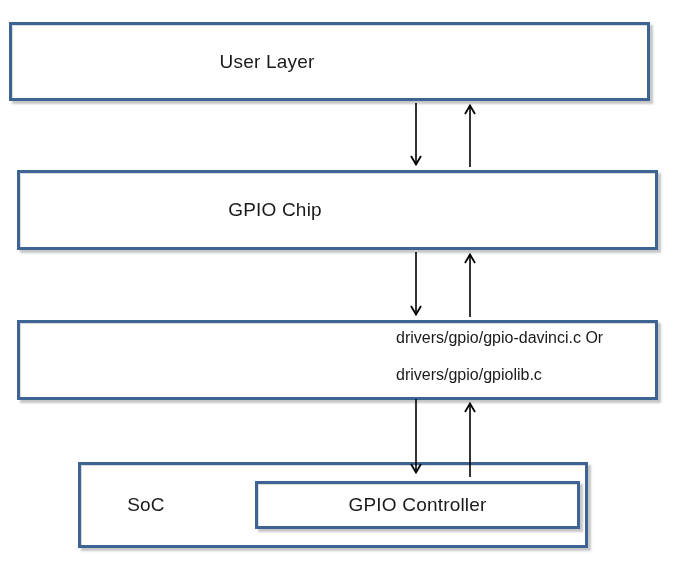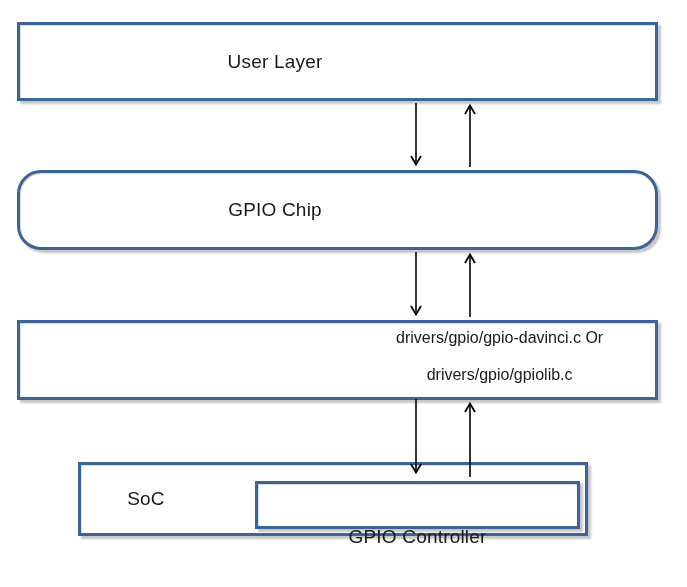--- a/index.html
+++ b/index.html
@@ -32,54 +32,52 @@
     justify-content: center;
     font-size: 19px;
     letter-spacing: 0.2px;
     white-space: nowrap;
   }
   
   .layer-label {
     left: 0;
     width: 510px;
   }
-  #box-user-layer   { left: 17px;  top: 22px;  width: 641px; height: 79px; }
-  #box-gpio-chip    { left: 17px;  top: 170px; width: 641px; height: 80px; border-radius: 24px; }
+  #box-user-layer   { left: 9px;  top: 22px;  width: 641px; height: 79px; }
+  #box-gpio-chip    { left: 17px;  top: 170px; width: 641px; height: 80px; }
   #box-gpio         { left: 17px;  top: 320px; width: 641px; height: 80px; }
-  #box-soc          { left: 78px;  top: 462px; width: 510px; height: 74px; }
+  #box-soc          { left: 78px;  top: 462px; width: 510px; height: 86px; }
   #box-gpio-controller {
     left: 174px; top: 16px; width: 325px; height: 48px;
   }
   #box-soc .box-label.soc-label {
     left: 30px;
     width: 70px;
     justify-content: center;
   }
   #box-gpio-controller .box-label {
     left: 0;
     width: 100%;
-    margin-top: 32px;
   }
   .annotation {
     position: absolute;
     font-size: 16px;
     line-height: 17px;
     white-space: nowrap;
   }
   #annotation-dev-node {
     left: 385px;
     top: 49px;
   }
   #annotation-drivers {
     left: 376px;
     top: 6px;
   }
   #annotation-drivers .drv-line {
     display: block;
-    text-align: center;
   }
   #annotation-drivers .drv-gap {
     margin-top: 20px;
   }
   #arrow-overlay {
     position: absolute;
     left: 0;
     top: 0;
     width: 687px;
     height: 587px;

